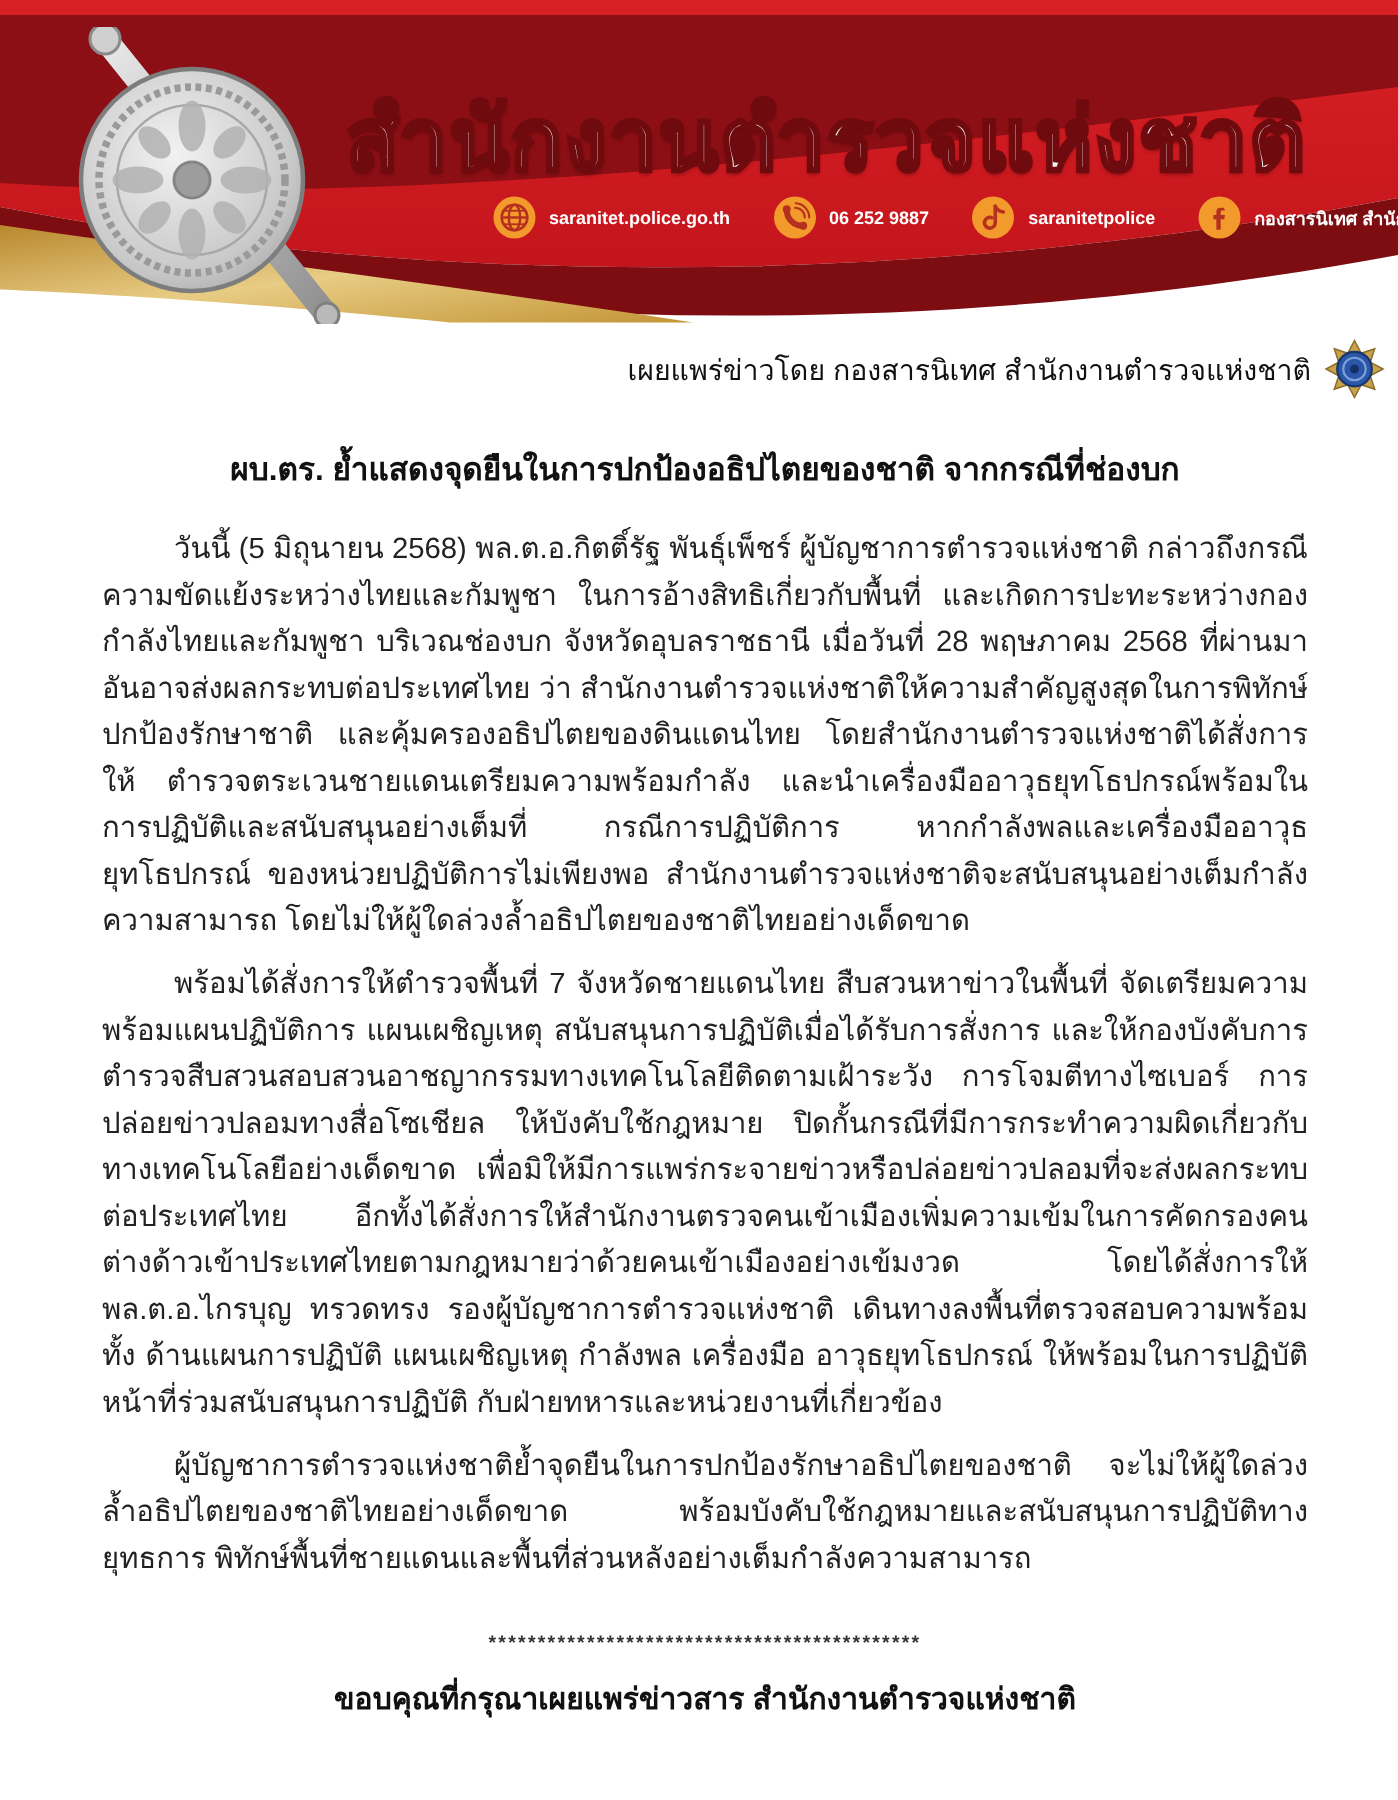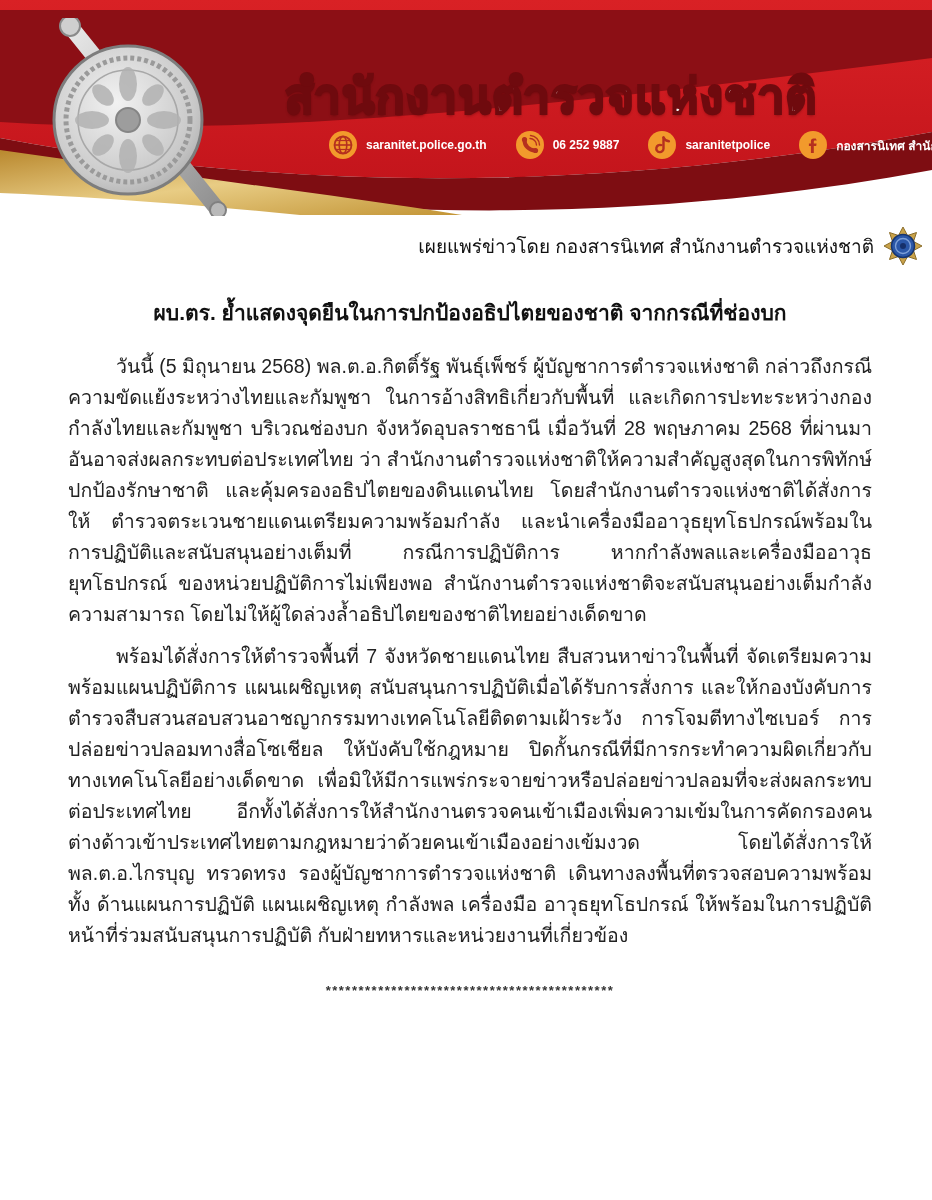--- a/index.html
+++ b/index.html
@@ -6,23 +6,23 @@
   body{
     width:932px;height:1200px;background:#ffffff;
     font-family:"Liberation Sans",sans-serif;
     position:relative;overflow:hidden;color:#222;
   }
 
   
   .banner{position:relative;width:932px;height:216px;overflow:hidden;}
   .banner svg.waves{position:absolute;top:0;left:0;}
   .banner-title{
-    position:absolute;top:58px;left:178px;right:8px;
+    position:absolute;top:46px;left:178px;right:8px;
     text-align:center;
-    font-size:48px;font-weight:800;letter-spacing:1px;
+    font-size:58px;font-weight:800;letter-spacing:1px;
     color:#f2f2f2;
     -webkit-text-stroke:2.5px #6f0a0e;
     text-shadow:0 2px 3px rgba(60,0,0,.45);
     white-space:nowrap;
   }
   .emblem{position:absolute;top:18px;left:22px;}
 
   .contact-row{
     position:absolute;top:130px;left:328px;
     display:flex;align-items:center;gap:28px;white-space:nowrap;
@@ -171,14 +171,16 @@
       <circle r="7.5" fill="none" stroke="#7ea0d8" stroke-width="1.4"></circle>
       <circle r="3" fill="#16306b"></circle>
     </g>
   </svg>
 </div>
 
 <div class="doc">
   <h1 class="doc-title">ผบ.ตร. ย้ำแสดงจุดยืนในการปกป้องอธิปไตยของชาติ จากกรณีที่ช่องบก</h1>
   <p>วันนี้ (5 มิถุนายน 2568) พล.ต.อ.กิตติ์รัฐ พันธุ์เพ็ชร์ ผู้บัญชาการตำรวจแห่งชาติ กล่าวถึงกรณีความขัดแย้งระหว่างไทยและกัมพูชา ในการอ้างสิทธิเกี่ยวกับพื้นที่ และเกิดการปะทะระหว่างกองกำลังไทยและกัมพูชา บริเวณช่องบก จังหวัดอุบลราชธานี เมื่อวันที่ 28 พฤษภาคม 2568 ที่ผ่านมา อันอาจส่งผลกระทบต่อประเทศไทย ว่า สำนักงานตำรวจแห่งชาติให้ความสำคัญสูงสุดในการพิทักษ์ปกป้องรักษาชาติ และคุ้มครองอธิปไตยของดินแดนไทย โดยสำนักงานตำรวจแห่งชาติได้สั่งการให้ ตำรวจตระเวนชายแดนเตรียมความพร้อมกำลัง และนำเครื่องมืออาวุธยุทโธปกรณ์พร้อมในการปฏิบัติและสนับสนุนอย่างเต็มที่ กรณีการปฏิบัติการ หากกำลังพลและเครื่องมืออาวุธยุทโธปกรณ์ ของหน่วยปฏิบัติการไม่เพียงพอ สำนักงานตำรวจแห่งชาติจะสนับสนุนอย่างเต็มกำลังความสามารถ โดยไม่ให้ผู้ใดล่วงล้ำอธิปไตยของชาติไทยอย่างเด็ดขาด</p>
   <p>พร้อมได้สั่งการให้ตำรวจพื้นที่ 7 จังหวัดชายแดนไทย สืบสวนหาข่าวในพื้นที่ จัดเตรียมความพร้อมแผนปฏิบัติการ แผนเผชิญเหตุ สนับสนุนการปฏิบัติเมื่อได้รับการสั่งการ และให้กองบังคับการตำรวจสืบสวนสอบสวนอาชญากรรมทางเทคโนโลยีติดตามเฝ้าระวัง การโจมตีทางไซเบอร์ การปล่อยข่าวปลอมทางสื่อโซเชียล ให้บังคับใช้กฎหมาย ปิดกั้นกรณีที่มีการกระทำความผิดเกี่ยวกับทางเทคโนโลยีอย่างเด็ดขาด เพื่อมิให้มีการแพร่กระจายข่าวหรือปล่อยข่าวปลอมที่จะส่งผลกระทบต่อประเทศไทย อีกทั้งได้สั่งการให้สำนักงานตรวจคนเข้าเมืองเพิ่มความเข้มในการคัดกรองคนต่างด้าวเข้าประเทศไทยตามกฎหมายว่าด้วยคนเข้าเมืองอย่างเข้มงวด โดยได้สั่งการให้ พล.ต.อ.ไกรบุญ ทรวดทรง รองผู้บัญชาการตำรวจแห่งชาติ เดินทางลงพื้นที่ตรวจสอบความพร้อมทั้ง ด้านแผนการปฏิบัติ แผนเผชิญเหตุ กำลังพล เครื่องมือ อาวุธยุทโธปกรณ์ ให้พร้อมในการปฏิบัติหน้าที่ร่วมสนับสนุนการปฏิบัติ กับฝ่ายทหารและหน่วยงานที่เกี่ยวข้อง</p>
+  <p>ผู้บัญชาการตำรวจแห่งชาติย้ำจุดยืนในการปกป้องรักษาอธิปไตยของชาติ จะไม่ให้ผู้ใดล่วงล้ำอธิปไตยของชาติไทยอย่างเด็ดขาด พร้อมบังคับใช้กฎหมายและสนับสนุนการปฏิบัติทางยุทธการ พิทักษ์พื้นที่ชายแดนและพื้นที่ส่วนหลังอย่างเต็มกำลังความสามารถ</p>
   <div class="separator">********************************************</div>
+  <div class="closing">ขอบคุณที่กรุณาเผยแพร่ข่าวสาร สำนักงานตำรวจแห่งชาติ</div>
 </div>
 
 </body></html>

